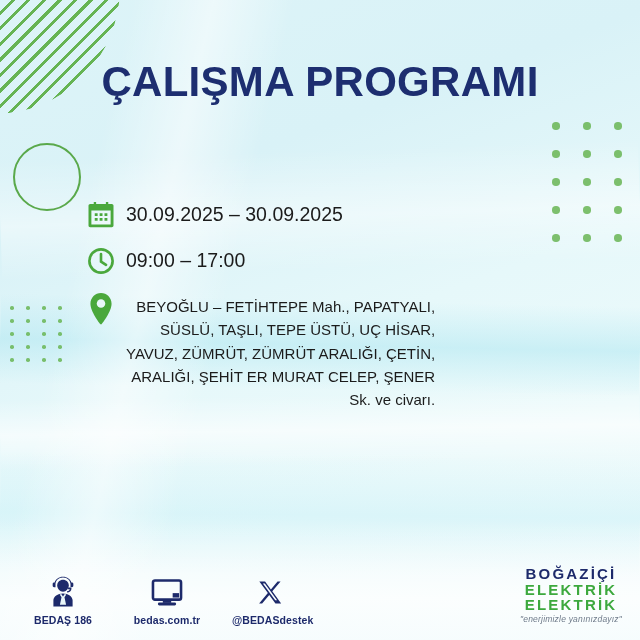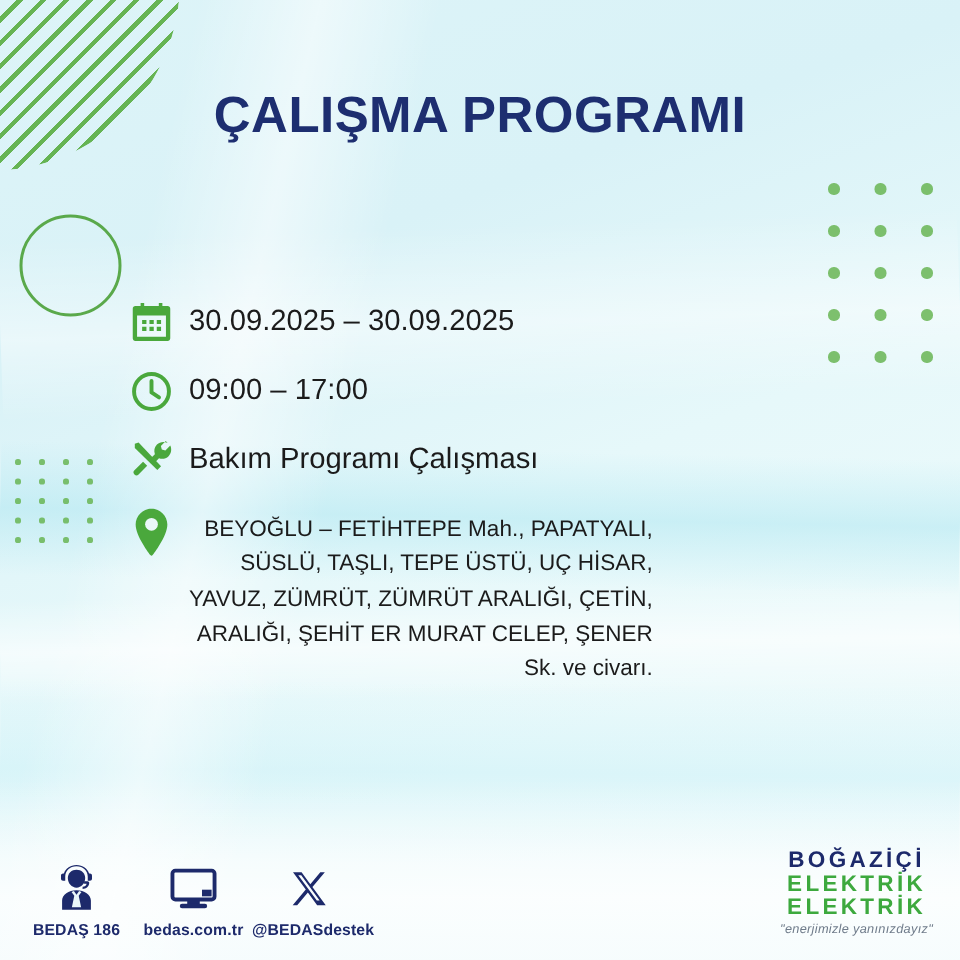--- a/index.html
+++ b/index.html
@@ -48,39 +48,39 @@
   .dotgrid{position:absolute;}
   .dotgrid i{position:absolute;display:block;border-radius:50%;background:#69b553;}
 
   
   .title-wrap{position:absolute;left:0;top:56px;width:640px;text-align:center;}
   .title-main{
     font-size:45px;font-weight:800;letter-spacing:.5px;color:#18276b;
     line-height:1.02;margin:0;
   }
   .title-sub{
-    font-size:34px;font-weight:600;letter-spacing:.3px;color:#1d2e70;
+    font-size:42px;font-weight:600;letter-spacing:.3px;color:#1d2e70;
     line-height:1.05;margin:4px 0 0 0;
   }
 
   
   .rows{position:absolute;left:86px;top:200px;width:520px;}
   .row{display:flex;align-items:flex-start;margin-bottom:16px;text-align:right;}
   .row .ico{width:40px;flex:0 0 40px;display:flex;align-items:flex-start;justify-content:flex-start;}
   .row .txt{
     font-size:19.5px;color:#1b1b1b;line-height:1.22;font-weight:400;
     padding-top:3px;
   }
   .row.addr{margin-top:6px;}
   .row.addr .txt{font-size:15px;line-height:1.55;}
   .addr-line{display:block;white-space:nowrap;}
 
   
   .footer{position:absolute;left:0;bottom:0;width:640px;height:86px;}
-  .contacts{position:absolute;left:12px;bottom:14px;display:flex;align-items:flex-end;}
+  .contacts{position:absolute;left:24px;bottom:14px;display:flex;gap:26px;align-items:flex-end;}
   .contact{width:78px;text-align:center;}
   .contact .cico{height:34px;display:flex;align-items:flex-end;justify-content:center;}
   .contact .clabel{margin-top:6px;font-size:10.5px;font-weight:700;color:#1d2a6b;letter-spacing:.1px;white-space:nowrap;}
 
   .logo{position:absolute;right:18px;bottom:16px;text-align:center;line-height:1.02;}
   .logo .l1{font-size:15px;font-weight:800;letter-spacing:2.2px;color:#1d2a6b;}
   .logo .l2,.logo .l3{font-size:15px;font-weight:800;letter-spacing:2.2px;color:#3da93e;}
   .logo .l4{margin-top:3px;font-size:8.5px;font-style:italic;color:#6f7b8a;letter-spacing:.2px;}
   svg{display:block;}
 </style>
@@ -163,30 +163,20 @@
     <div class="row">
       <span class="ico">
         <svg width="30" height="30" viewBox="0 0 24 24" aria-hidden="true">
           <circle cx="12" cy="12" r="9.3" fill="none" stroke="#4aa83c" stroke-width="2.1"></circle>
           <path d="M12 6.4v6.1l4 2.6" fill="none" stroke="#4aa83c" stroke-width="2.1" stroke-linecap="round" stroke-linejoin="round"></path>
         </svg>
       </span>
       <span class="txt">09:00 – 17:00</span>
     </div>
 
-    <div class="row">
-      <span class="ico">
-        <svg width="30" height="30" viewBox="0 0 24 24" aria-hidden="true">
-          <path fill="#4aa83c" d="M3.1 3.0l2.0-.6 12.0 12.6-2.0 2.0L3.1 5.3z"></path>
-          <path fill="#4aa83c" d="M2.9 17.2l4.6-4.6 2.2 2.2-4.6 4.6a1.55 1.55 0 0 1-2.2 0l-.0-.0a1.55 1.55 0 0 1 0-2.2z"></path>
-          <path fill="#4aa83c" d="M20.6 2.6c-1.9-.9-4.2-.6-5.7.9-1.4 1.4-1.7 3.4-1.1 5.1l-2.2 2.2 2.2 2.2 2.2-2.2c1.7.6 3.7.3 5.1-1.1 1.5-1.5 1.8-3.8.9-5.7l-2.6 2.6-1.9-.5-.5-1.9 2.6-2.6z"></path>
-        </svg>
-      </span>
-      <span class="txt">Bakım Programı Çalışması</span>
-    </div>
 
     <div class="row addr">
       <span class="ico">
         <svg width="30" height="34" viewBox="0 0 24 28" aria-hidden="true">
           <path fill="#4aa83c" d="M12 .9C7.2.9 3.3 4.8 3.3 9.6c0 6.3 7.5 16.1 8.1 16.8.3.4.9.4 1.2 0 .6-.7 8.1-10.5 8.1-16.8C20.7 4.8 16.8.9 12 .9z"></path>
           <circle cx="12" cy="9.5" r="3.5" fill="#eaf7f9"></circle>
         </svg>
       </span>
       <span class="txt">
         <span class="addr-line">BEYOĞLU – FETİHTEPE Mah., PAPATYALI,</span>

